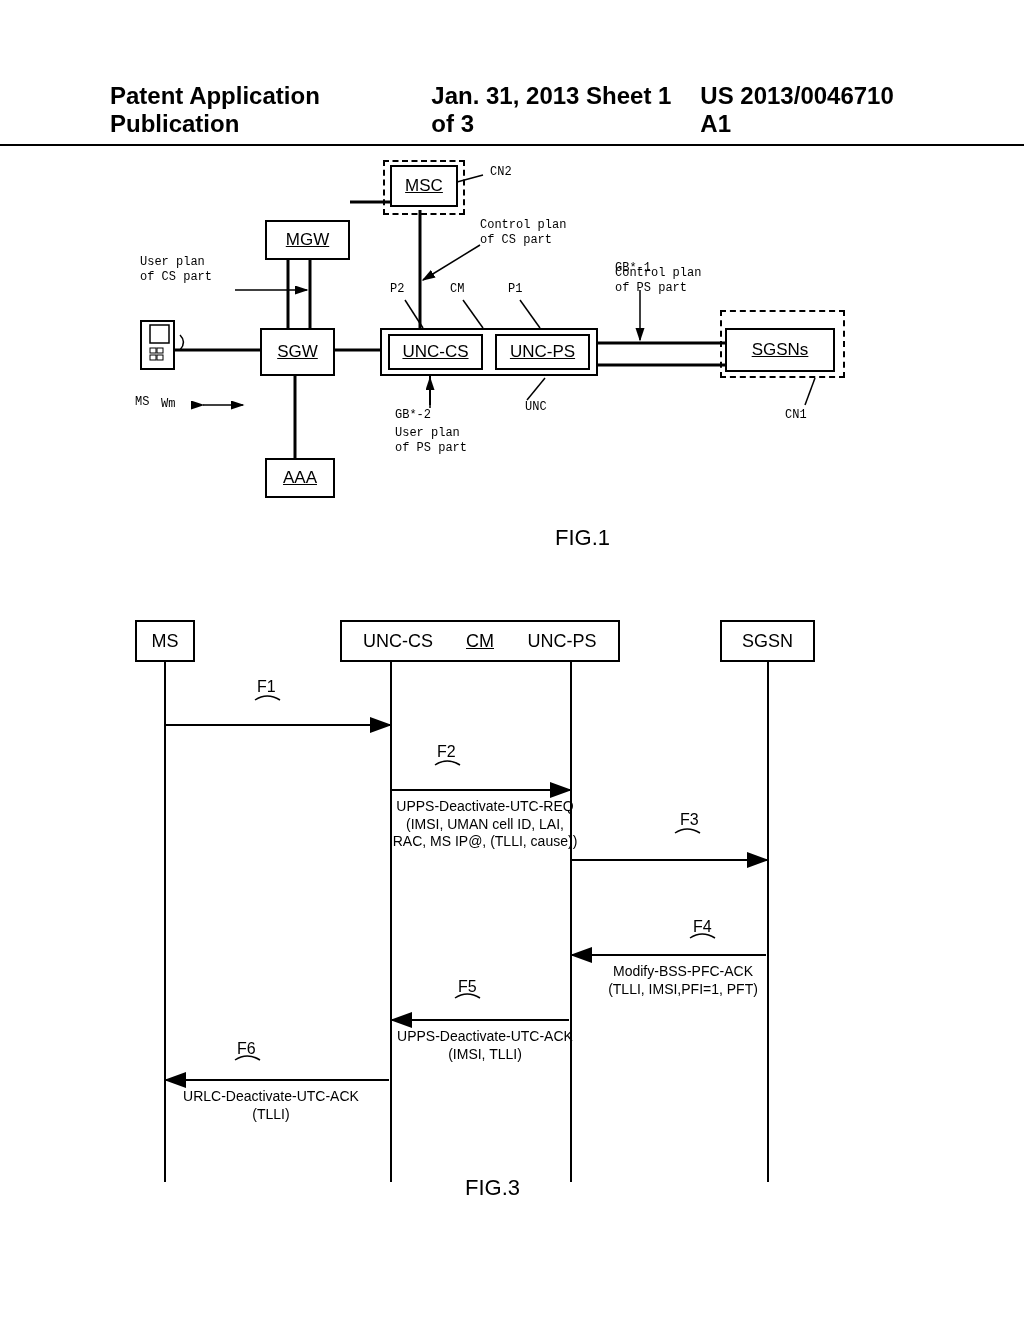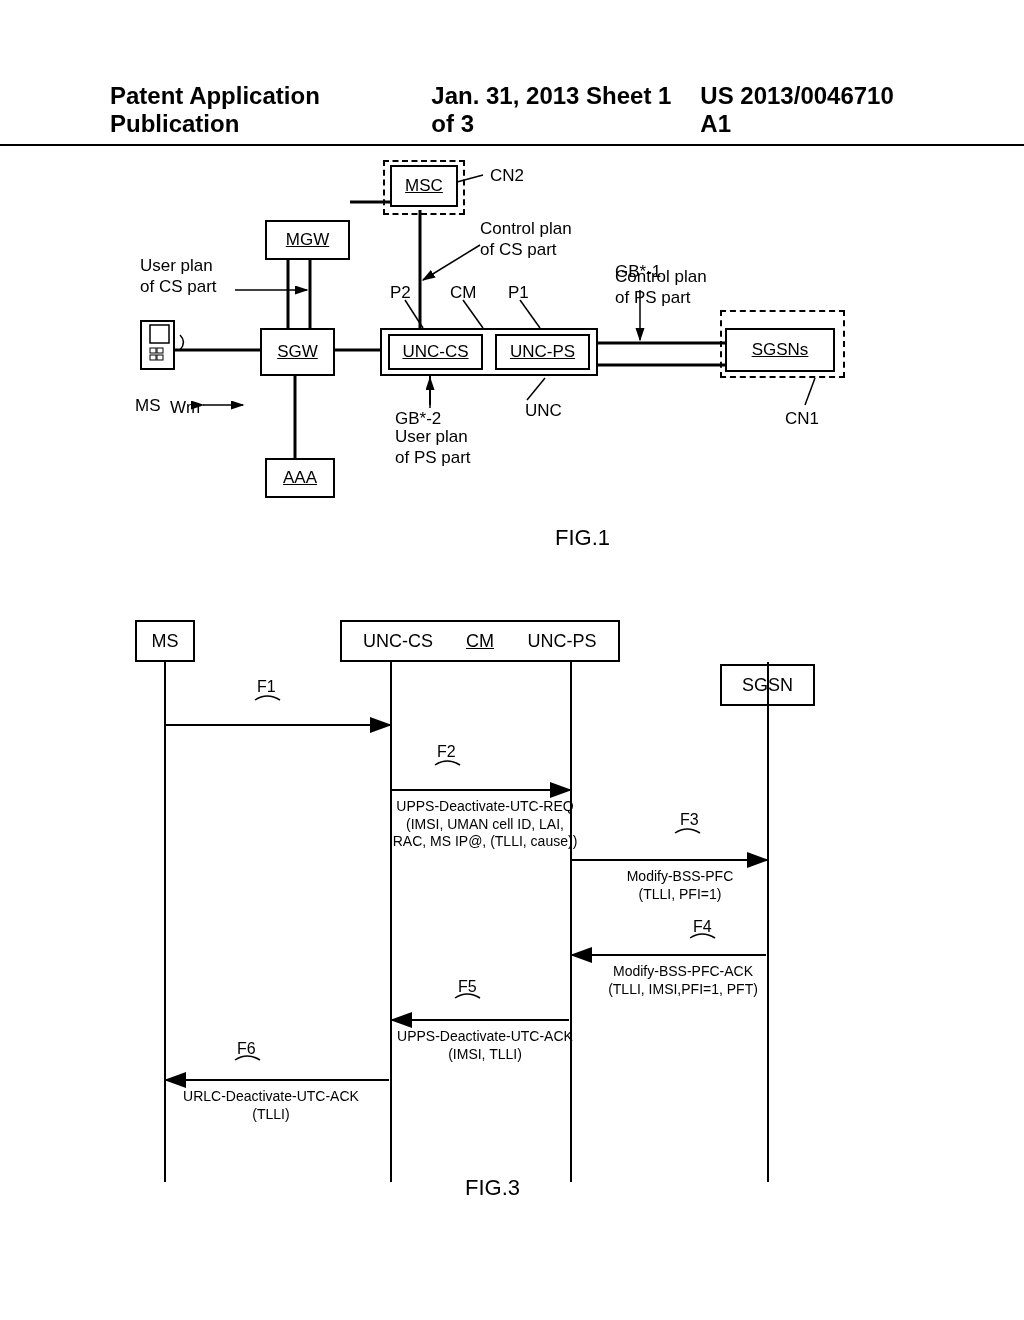--- a/index.html
+++ b/index.html
@@ -6,21 +6,21 @@
   body { font-family: Arial, Helvetica, sans-serif; background: #fff; width: 1024px; height: 1320px; position: relative; }
   .header { position: absolute; top: 82px; left: 0; width: 1024px; border-bottom: 2px solid #000; padding: 0 110px 6px 110px; display: flex; justify-content: space-between; font-size: 24px; font-weight: bold; }
   .page { position: absolute; top: 120px; left: 85px; width: 855px; height: 1150px; }
   .fig { position: relative; }
   #fig1 { height: 430px; margin-top: 40px; }
   #fig3 { height: 600px; margin-top: 30px; }
   .caption { position: absolute; font-size: 22px; }
   .box { position: absolute; border: 2px solid #000; background: #fff; display: flex; align-items: center; justify-content: center; font-size: 17px; }
   .boxu { text-decoration: underline; }
   .dashbox { position: absolute; border: 2px dashed #000; }
-  .label { position: absolute; font-size: 17px; line-height: 1.25; }
+  .label { position: absolute; font-size: 12px; line-height: 1.25; font-family: Liberation Mono, monospace; }
   svg { position: absolute; left: 0; top: 0; }
   .f3-head { position: absolute; border: 2px solid #000; display: flex; align-items: center; justify-content: center; font-size: 18px; height: 42px; }
   .f3-lifeline { position: absolute; width: 2px; background: #000; top: 42px; height: 520px; }
   .f3-msg { position: absolute; font-size: 14px; text-align: center; line-height: 1.25; }
   .f3-mark { position: absolute; font-size: 16px; }
 </style>
 </head>
 <body>
 
 <div class="header">
@@ -106,21 +106,21 @@
         <rect x="8" y="28" width="6" height="5" fill="none" stroke="#000" stroke-width="1"></rect>
         <rect x="15" y="28" width="6" height="5" fill="none" stroke="#000" stroke-width="1"></rect>
         <rect x="8" y="35" width="6" height="5" fill="none" stroke="#000" stroke-width="1"></rect>
         <rect x="15" y="35" width="6" height="5" fill="none" stroke="#000" stroke-width="1"></rect>
       </svg>
     </div>
 
     <div class="label" style="left:405px; top:5px;">CN2</div>
     <div class="label" style="left:700px; top:248px;">CN1</div>
     <div class="label" style="left:50px; top:235px;">MS</div>
-    <div class="label" style="left:85px; top:237px;">Wm</div>
+    <div class="label" style="left:76px; top:237px;">Wm</div>
     <div class="label" style="left:440px; top:240px;">UNC</div>
     <div class="label" style="left:423px; top:122px;">P1</div>
     <div class="label" style="left:305px; top:122px;">P2</div>
     <div class="label" style="left:365px; top:122px;">CM</div>
 
     <div class="label" style="left:55px; top:95px; white-space:pre;">User plan
 of CS part</div>
     <div class="label" style="left:395px; top:58px; white-space:pre;">Control plan
 of CS part</div>
 
@@ -136,21 +136,21 @@
   </div>
 
   <div id="fig3" class="fig">
 
     <div class="f3-head" style="left:50px; width:60px;">MS</div>
     <div class="f3-head" style="left:255px; width:280px;">
       <span style="flex:1; text-align:center;">UNC-CS</span>
       <span style="flex:0 0 auto; text-decoration:underline; padding:0 12px;">CM</span>
       <span style="flex:1; text-align:center;">UNC-PS</span>
     </div>
-    <div class="f3-head" style="left:635px; width:95px;margin-top:44px;">SGSN</div>
+    <div class="f3-head" style="left:635px; width:95px;">SGSN</div>
 
     <div class="f3-lifeline" style="left:79px;"></div>
     <div class="f3-lifeline" style="left:305px;"></div>
     <div class="f3-lifeline" style="left:485px;"></div>
     <div class="f3-lifeline" style="left:682px;"></div>
 
     <svg width="855" height="600">
       <defs>
         <marker id="ah3" markerWidth="12" markerHeight="10" refX="10" refY="4" orient="auto">
           <path d="M0,0 L11,4 L0,8 Z" fill="#000"></path>
@@ -179,22 +179,20 @@
     <div class="f3-mark" style="left:172px; top:58px;">F1</div>
     <div class="f3-mark" style="left:352px; top:123px;">F2</div>
     <div class="f3-mark" style="left:595px; top:191px;">F3</div>
     <div class="f3-mark" style="left:608px; top:298px;">F4</div>
     <div class="f3-mark" style="left:373px; top:358px;">F5</div>
     <div class="f3-mark" style="left:152px; top:420px;">F6</div>
 
     <div class="f3-msg" style="left:300px; top:178px; width:200px; white-space:pre;">UPPS-Deactivate-UTC-REQ
 (IMSI, UMAN cell ID, LAI,
 RAC, MS IP@, (TLLI, cause))</div>
-    <div class="f3-msg" style="left:510px; top:248px; width:170px; white-space:pre;">Modify-BSS-PFC
-(TLLI, PFI=1)</div>
     <div class="f3-msg" style="left:498px; top:343px; width:200px; white-space:pre;">Modify-BSS-PFC-ACK
 (TLLI, IMSI,PFI=1, PFT)</div>
     <div class="f3-msg" style="left:300px; top:408px; width:200px; white-space:pre;">UPPS-Deactivate-UTC-ACK
 (IMSI, TLLI)</div>
     <div class="f3-msg" style="left:86px; top:468px; width:200px; white-space:pre;">URLC-Deactivate-UTC-ACK
 (TLLI)</div>
 
     <div class="caption" style="left:380px; top:555px;">FIG.3</div>
   </div>
 

